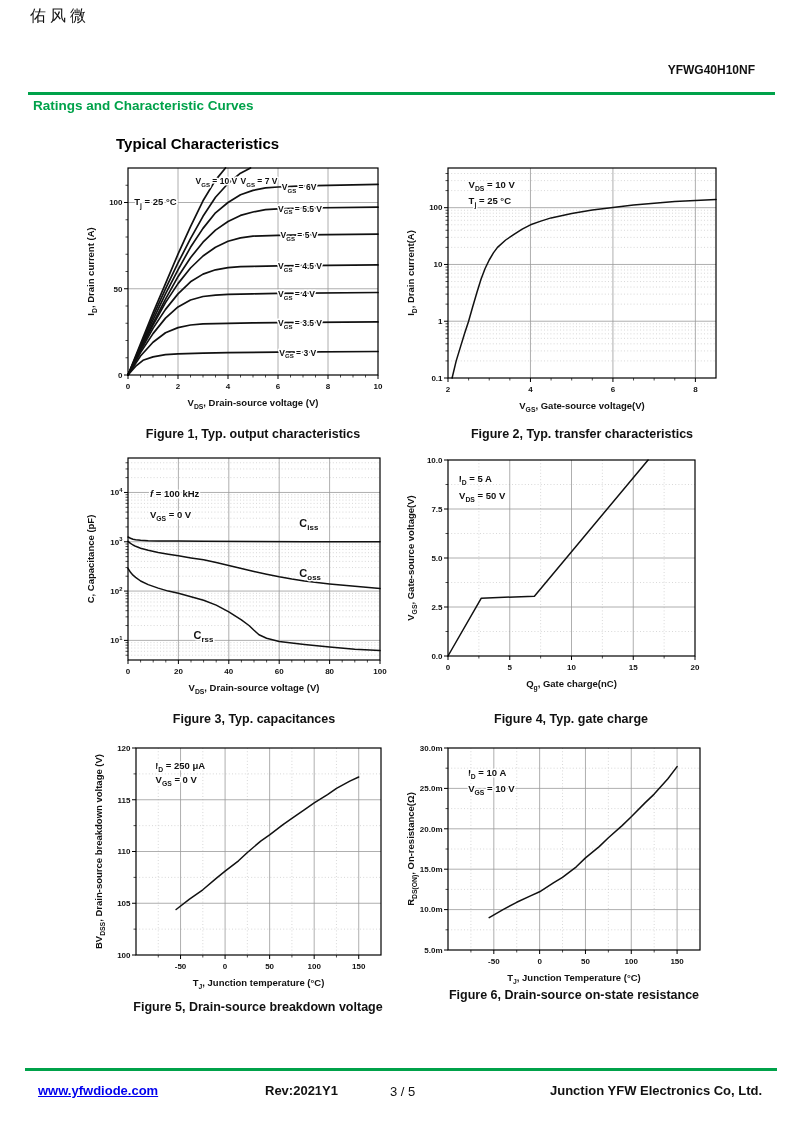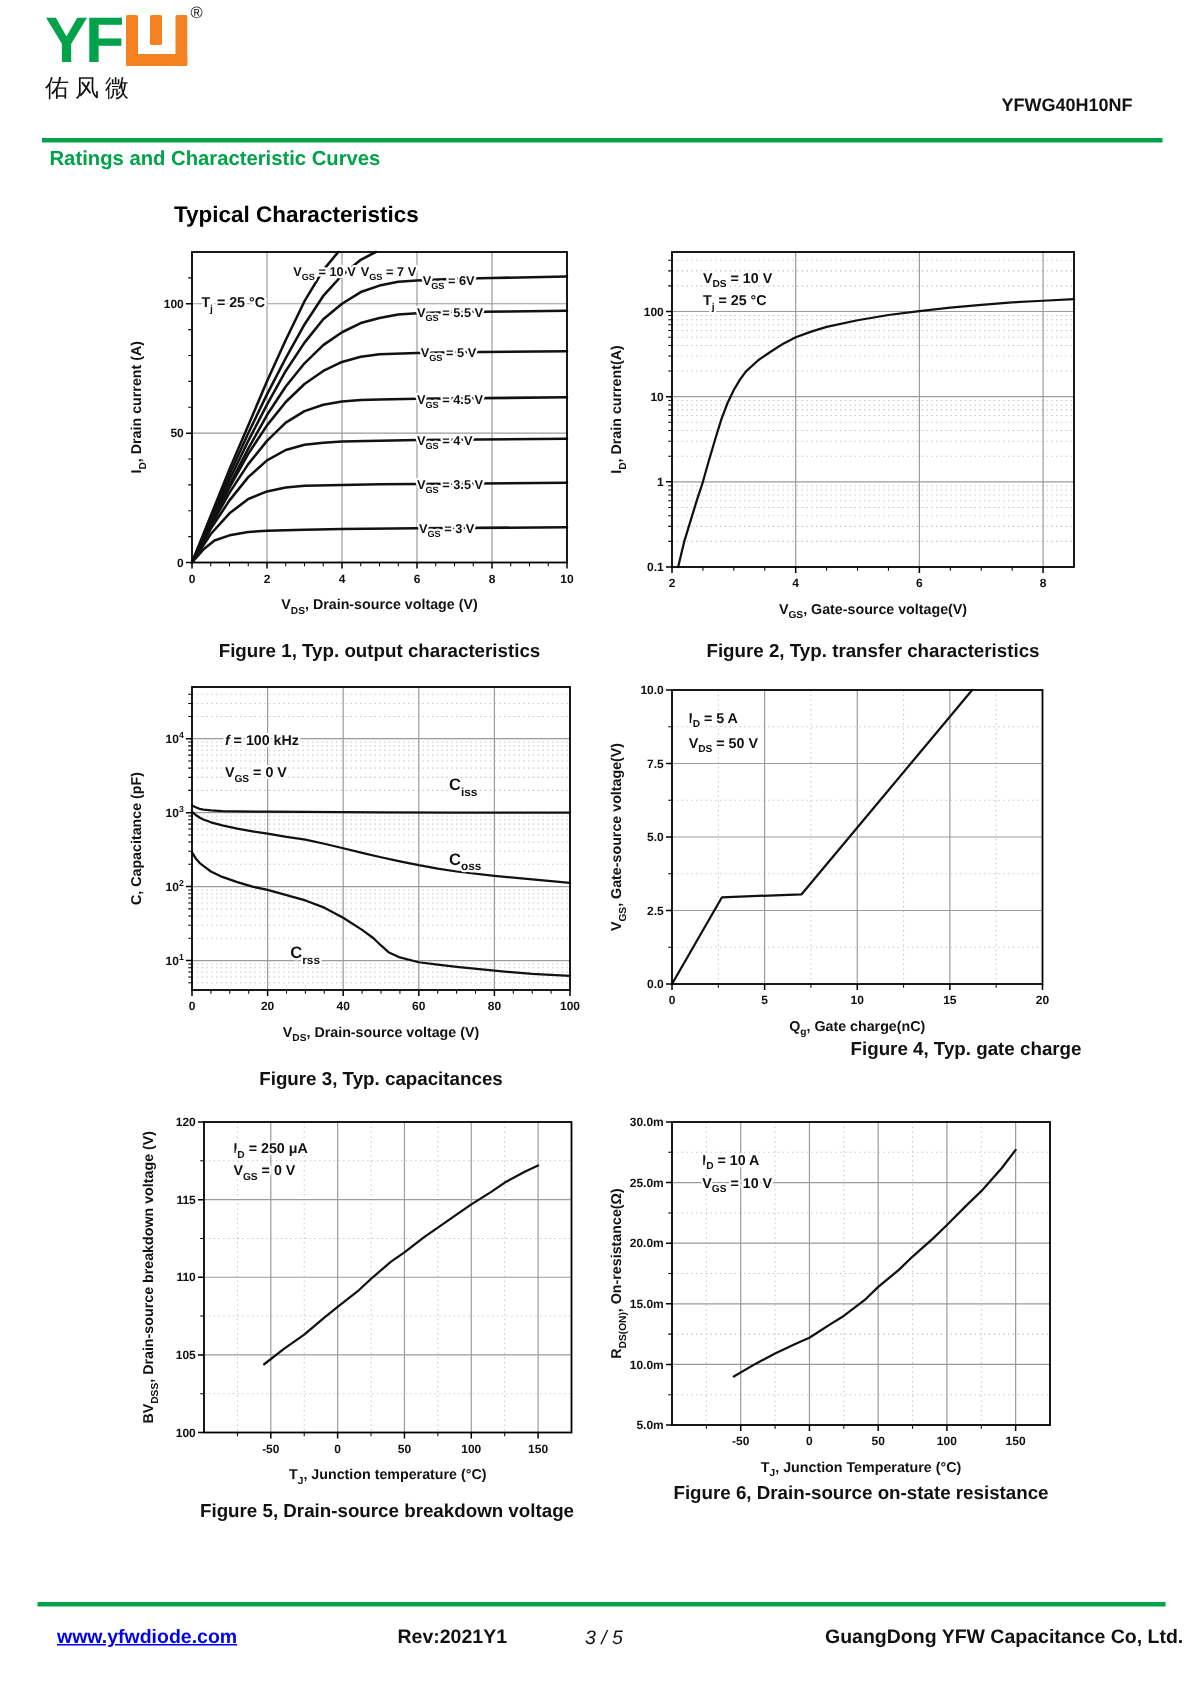--- a/index.html
+++ b/index.html
@@ -15,39 +15,29 @@
   .part-number{font-size:12px;font-weight:700;}
   .rule{height:3px;}
   .section-title{font-size:13.5px;font-weight:700;}
   .page-heading{font-size:15px;font-weight:700;color:#000;}
   
   .fig-slot svg{display:block;}
   .fig-caption{font-size:12.5px;font-weight:600;text-align:center;width:300px;color:#111;}
   
   .footer-link{color:#0000EE;text-decoration:underline;font-size:13px;font-weight:700;}
   .footer-text{font-size:13px;font-weight:700;padding-left:32px;}
-  .footer-page{font-size:13px;font-weight:400;font-style:italic;}
+  .footer-page{font-size:13px;font-weight:400;}
 </style>
 </head>
 <body>
 
 <div class="page">
 
   <header>
     <div class="abs" style="left:30px;top:6px;">
-      <div class="logo-row">
-        <span class="logo-yf" style="color: rgb(0, 162, 74);">YF</span>
-        <svg class="logo-w" width="41" height="37" viewBox="0 0 41 37">
-          <rect x="0" y="0" width="8" height="34" rx="1" style="fill: rgb(245, 130, 32);"></rect>
-          <rect x="33" y="0" width="8" height="34" rx="1" style="fill: rgb(245, 130, 32);"></rect>
-          <rect x="0" y="26" width="41" height="8" rx="1" style="fill: rgb(245, 130, 32);"></rect>
-          <rect x="16" y="0" width="8" height="20" rx="1" style="fill: rgb(245, 130, 32);"></rect>
-        </svg>
-        <span class="logo-reg">®</span>
-      </div>
       <div class="logo-cn">佑风微</div>
     </div>
 
     <div class="abs part-number" style="top:63px;right:45px;">YFWG40H10NF</div>
 
     <div class="abs rule" style="left: 28px; top: 92px; width: 747px; background: rgb(0, 162, 74);"></div>
 
     <div class="abs section-title" style="left: 33px; top: 98px; color: rgb(0, 162, 74);">Ratings and Characteristic Curves</div>
 
     <div class="abs page-heading" style="left:72px;top:135px;margin-left:44px;">Typical Characteristics</div>
@@ -511,26 +501,26 @@
           <line x1="41" y1="8" x2="45" y2="8" stroke="#000" stroke-width="1"></line>
           <text x="39.5" y="10.8" fill="#111" text-anchor="end" font-size="8" font-weight="600" font-family="&quot;Liberation Sans&quot;,&quot;DejaVu Sans&quot;,sans-serif"><tspan dy="0.00" font-size="8">30.0m</tspan></text>
           <text x="171" y="241" fill="#111" text-anchor="middle" font-size="9.5" font-weight="600" font-family="&quot;Liberation Sans&quot;,&quot;DejaVu Sans&quot;,sans-serif"><tspan dy="0.00" font-size="9.5">T</tspan><tspan dy="3.04" font-size="6.8">J</tspan><tspan dy="-3.04" font-size="9.5">, Junction Temperature (°C)</tspan></text>
           <text x="11" y="109" fill="#111" text-anchor="middle" font-size="9.5" font-weight="600" font-family="&quot;Liberation Sans&quot;,&quot;DejaVu Sans&quot;,sans-serif" transform="rotate(-90 11 109)"><tspan dy="0.00" font-size="9.5">R</tspan><tspan dy="3.04" font-size="6.8">DS(ON)</tspan><tspan dy="-3.04" font-size="9.5">, On-resistance(Ω)</tspan></text>
         </svg>
       </div>
 
     <div class="abs fig-caption" style="left:103px;top:427px;text-align:center;">Figure 1, Typ. output characteristics</div>
     <div class="abs fig-caption" style="left:432px;top:427px;">Figure 2, Typ. transfer characteristics</div>
     <div class="abs fig-caption" style="left:104px;top:712px;">Figure 3, Typ. capacitances</div>
-    <div class="abs fig-caption" style="left:421px;top:692px;text-align:right;">Figure 4, Typ. gate charge</div>
+    <div class="abs fig-caption" style="left:421px;top:712px;">Figure 4, Typ. gate charge</div>
     <div class="abs fig-caption" style="left:108px;top:1000px;">Figure 5, Drain-source breakdown voltage</div>
     <div class="abs fig-caption" style="left:424px;top:988px;">Figure 6, Drain-source on-state resistance</div>
   </main>
 
   <footer>
     <div class="abs rule" style="left: 25px; top: 1068px; width: 752px; background: rgb(0, 162, 74);"></div>
     <a class="abs footer-link" href="#" style="left:38px;top:1083px;">www.yfwdiode.com</a>
     <div class="abs footer-text" style="left:233px;top:1083px;">Rev:2021Y1</div>
     <div class="abs footer-page" style="left:390px;top:1084px;">3 / 5</div>
-    <div class="abs footer-text" style="left:518px;top:1083px;">GuangDong YFW Capacitance Co, Ltd.</div>
+    <div class="abs footer-text" style="left:518px;top:1083px;">Junction YFW Electronics Co, Ltd.</div>
   </footer>
 
 </div>
 
 </body></html>

